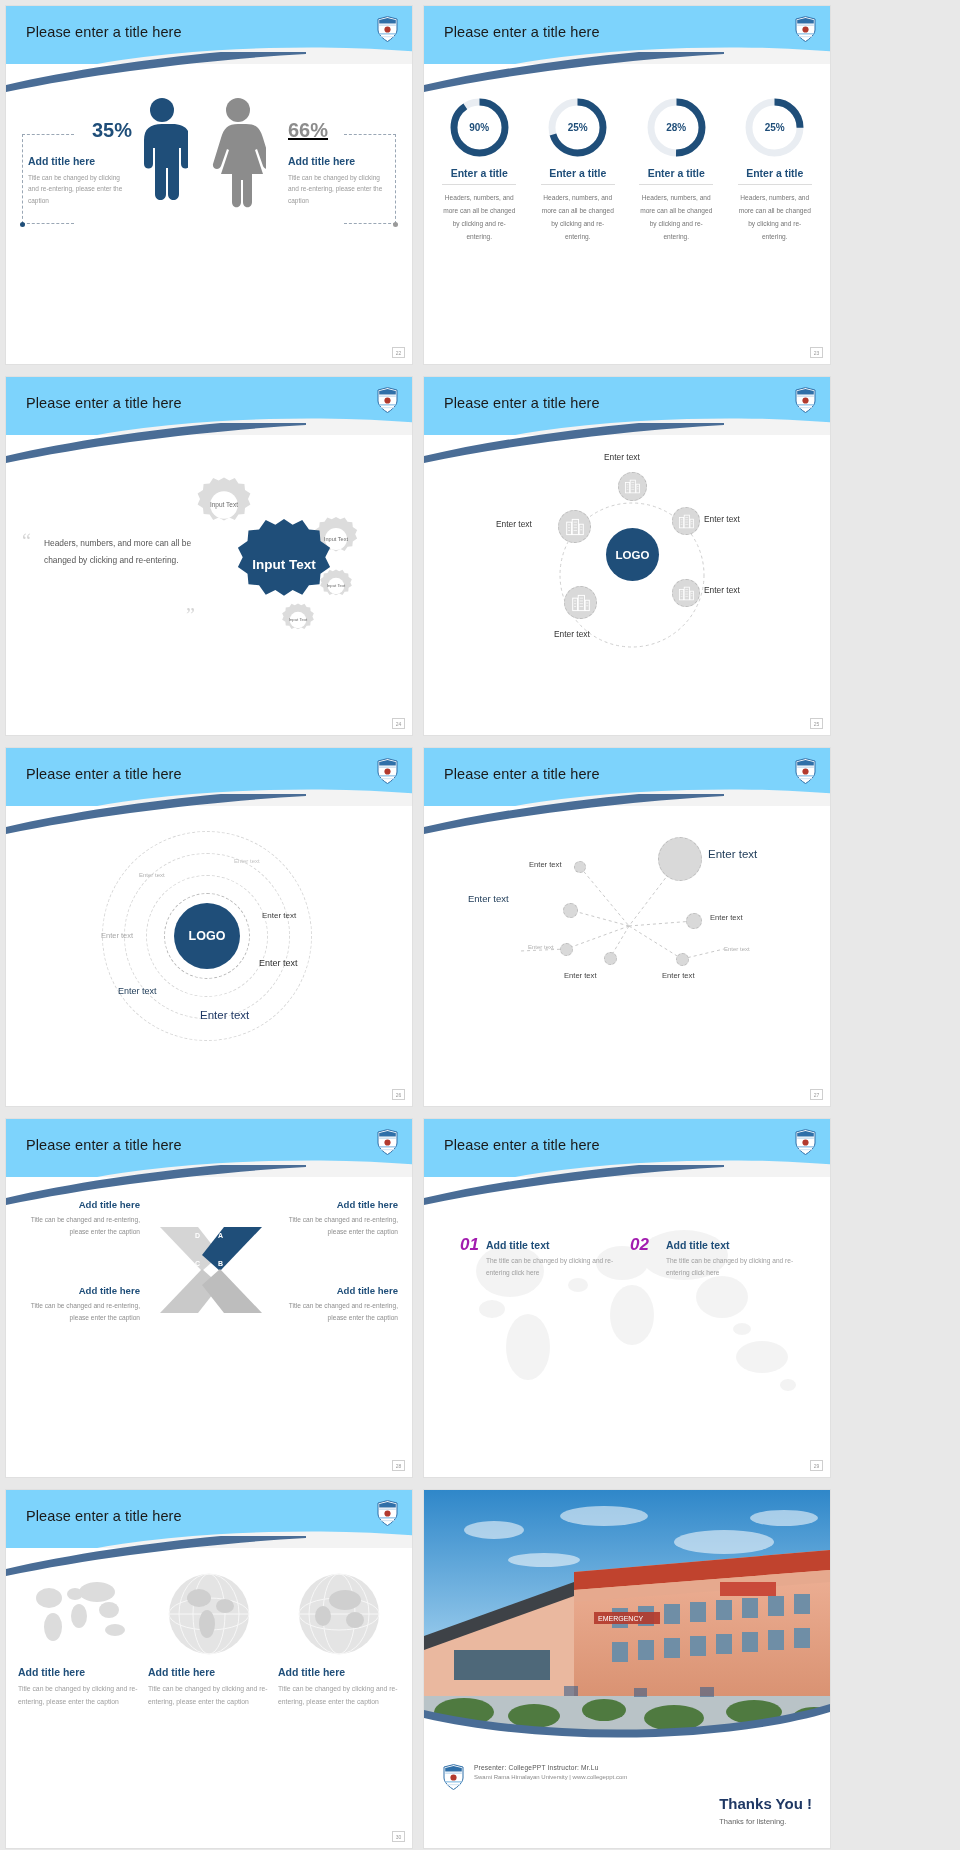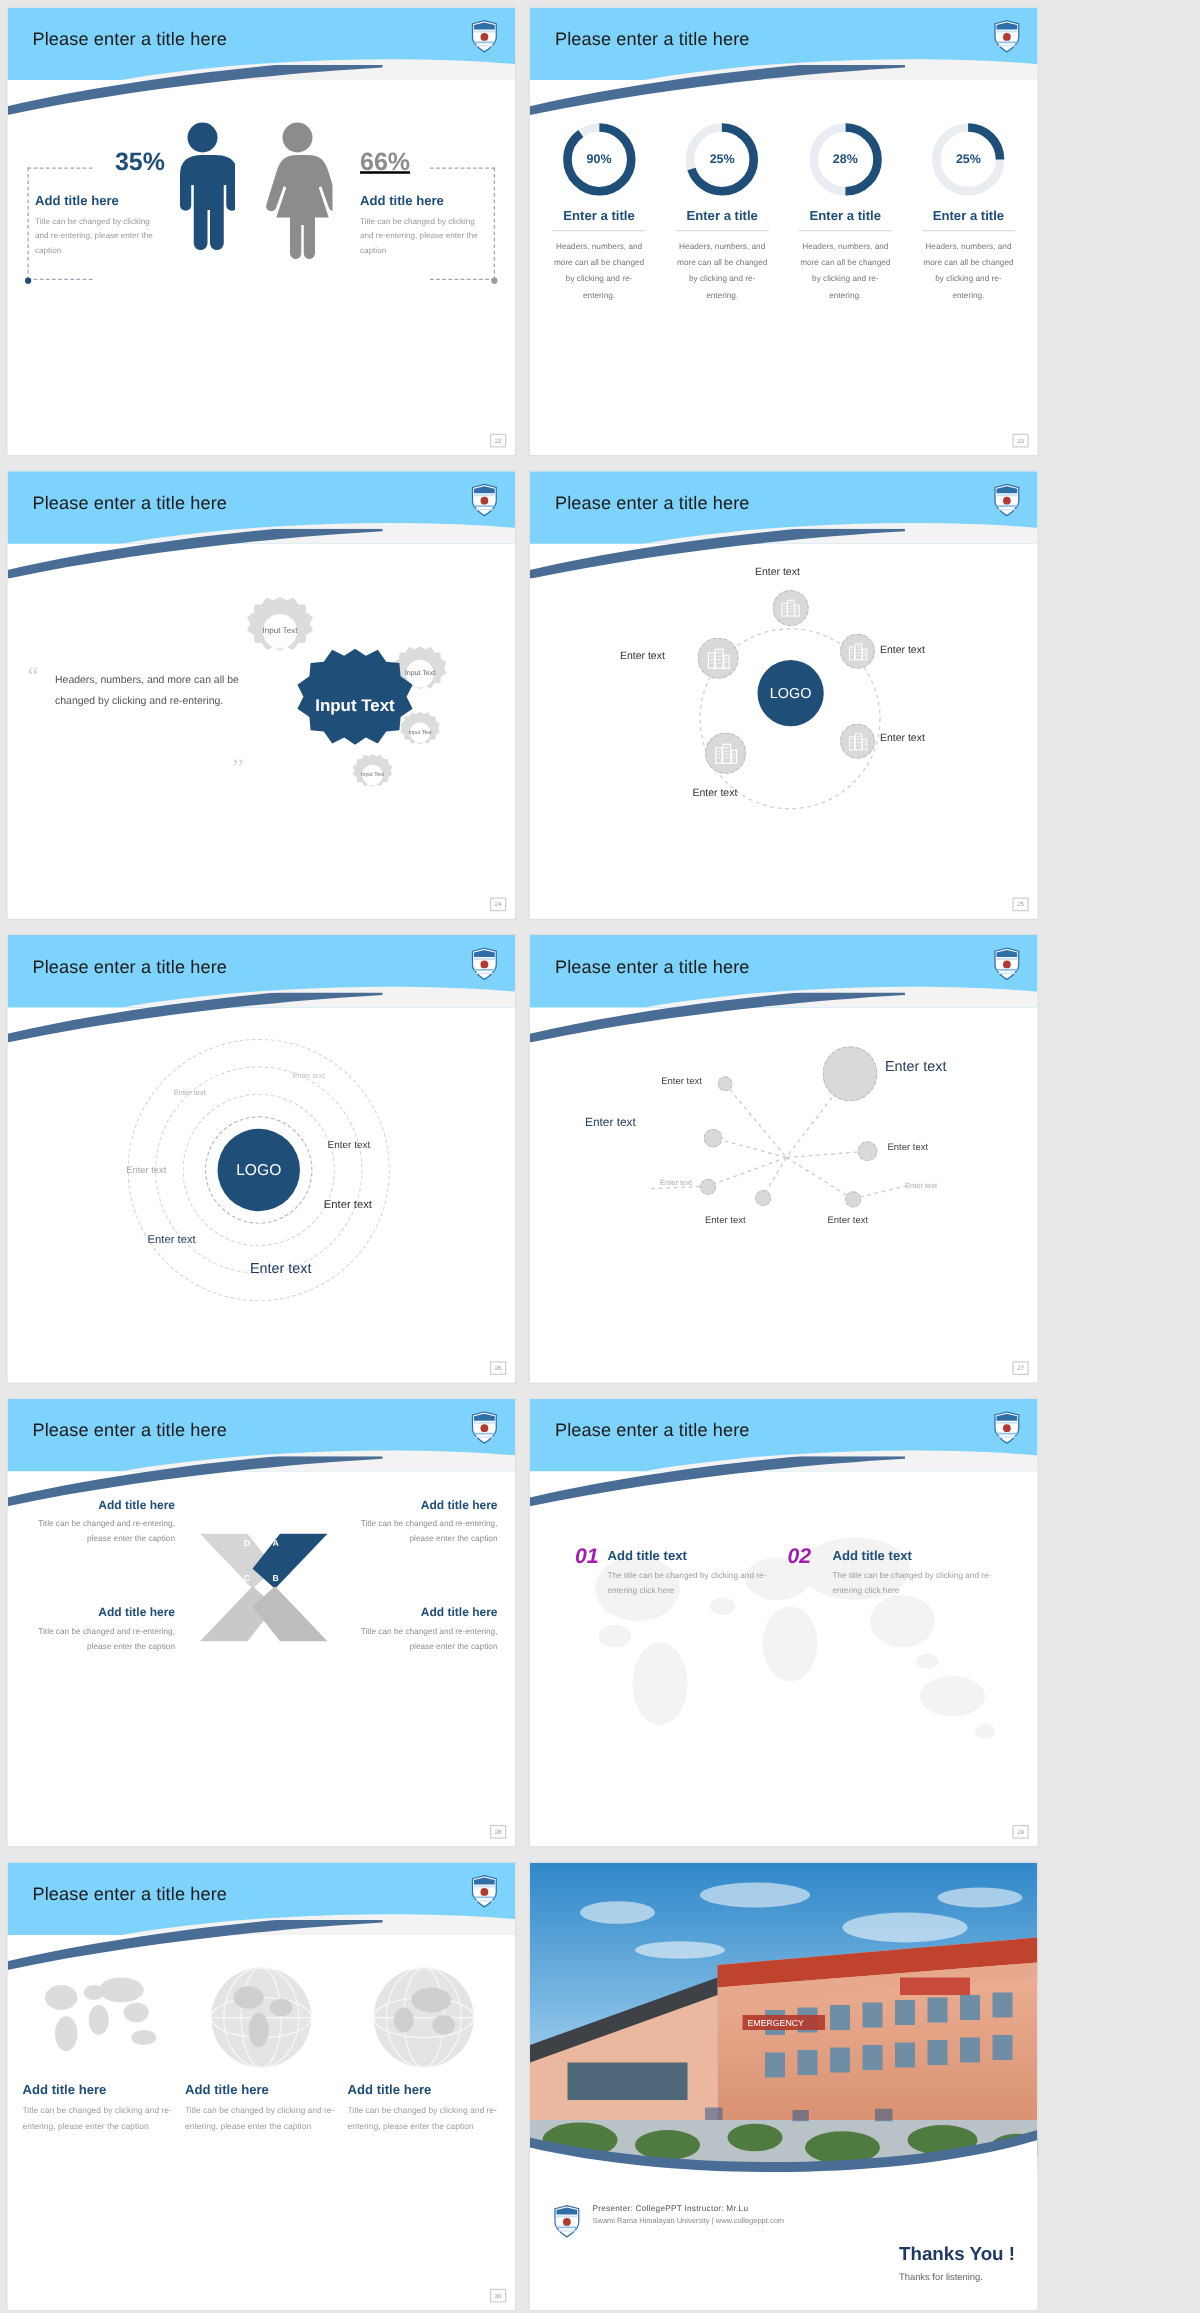--- a/index.html
+++ b/index.html
@@ -86,21 +86,21 @@
   .etxt-blue { font-size: 10px; color: #1f3864; white-space: nowrap; }
   .etxt-gray { font-size: 7.5px; color: #a8a8a8; white-space: nowrap; }
 
   .node-circ {
     position: absolute; border-radius: 50%;
     background: #d9d9d9; border: 1px dashed #bdbdbd;
     display: flex; align-items: center; justify-content: center;
   }
   .logo-circ {
     position: absolute; border-radius: 50%; background: #1f4e79;
-    color: #fff; font-weight: normal; display: flex; align-items: center; justify-content: center;
+    color: #fff; font-weight: bold; display: flex; align-items: center; justify-content: center;
   }
   .ring { position: absolute; border-radius: 50%; border: 1px dashed #d8d8d8; }
 
   
   .xt { font-size: 9.6px; font-weight: bold; color: #1f4e79; }
   .xc { font-size: 6.6px; color: #8f8f8f; line-height: 1.85; }
 
   
   .bignum { font-size: 17px; font-weight: bold; font-style: italic; color: #a21caf; }
   .n-title { font-size: 10.5px; font-weight: bold; color: #1f4e79; }

